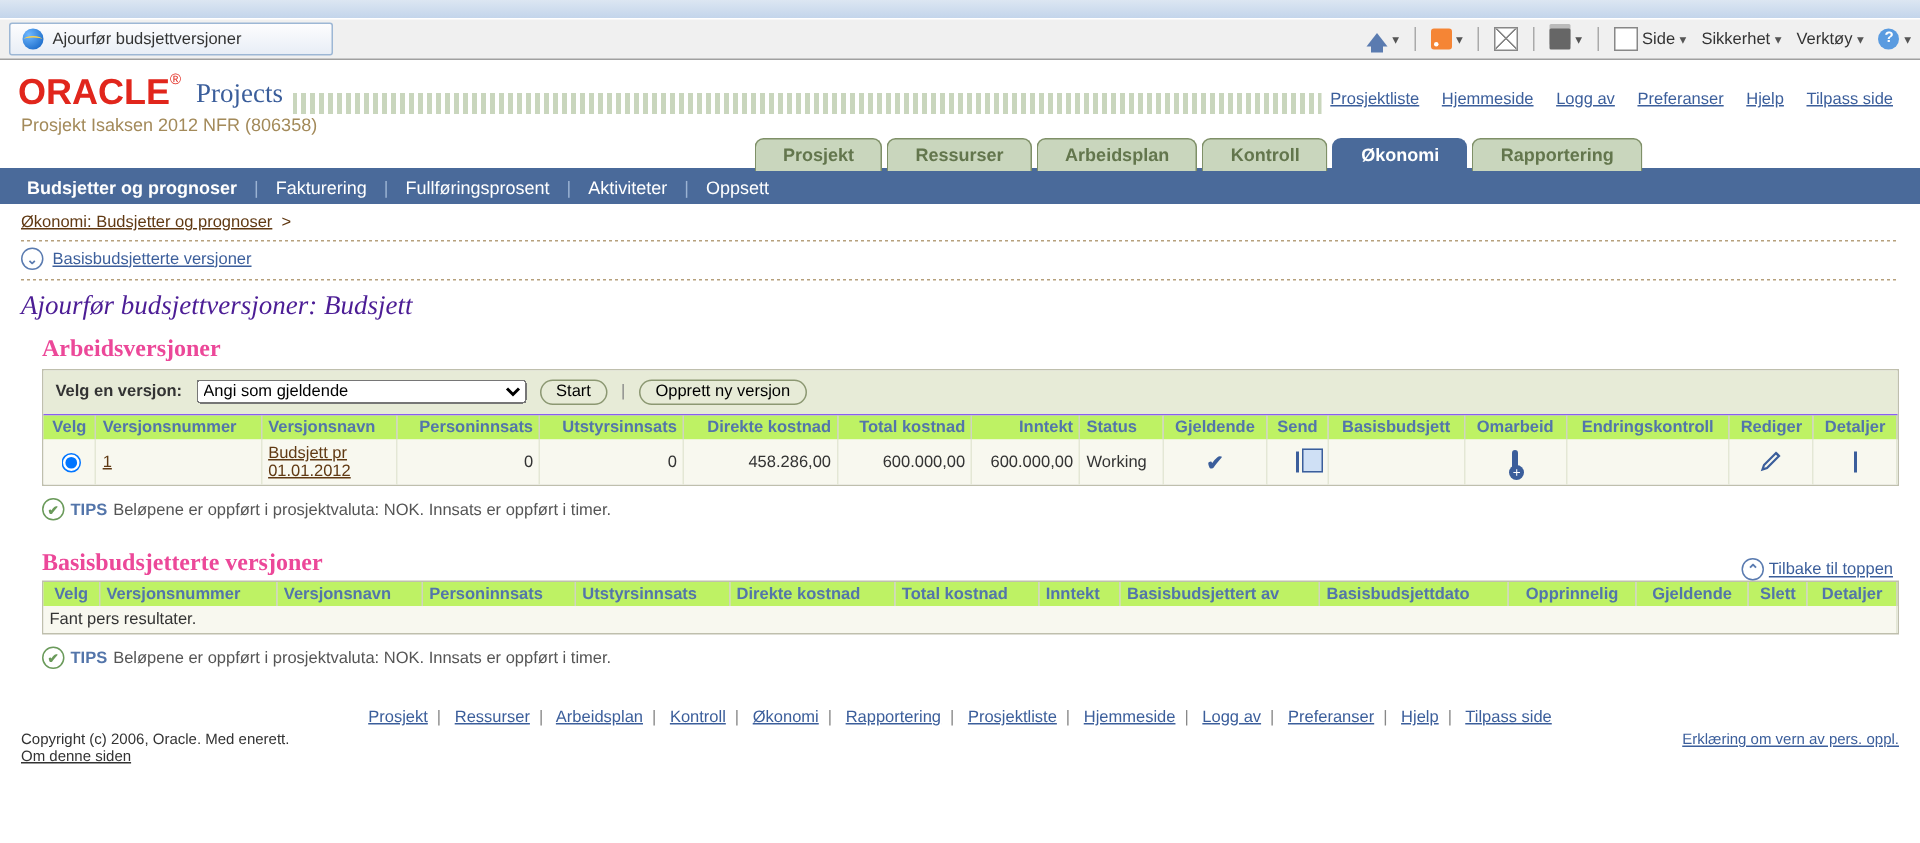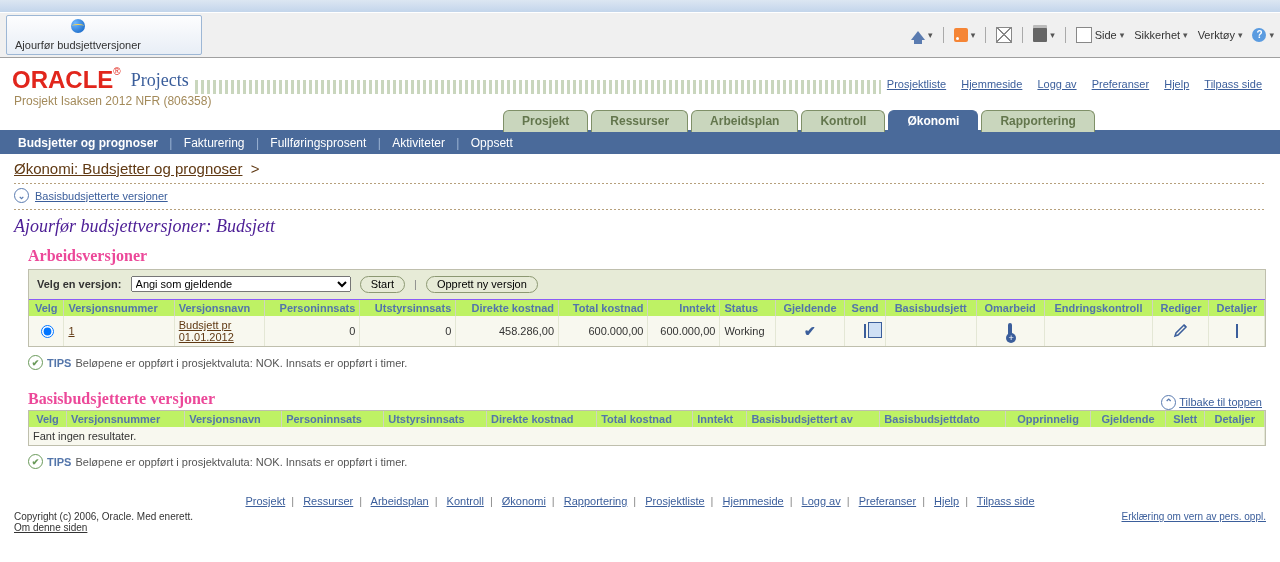--- a/index.html
+++ b/index.html
@@ -1,19 +1,19 @@
 <!DOCTYPE html>
 <html><head>
 <meta charset="utf-8">
 <style>
   body { font-family: Tahoma, Arial, sans-serif; font-size: 11px; margin: 0; color: #333; background: #fff; }
   
   .browser-bar { height: 12px; background: linear-gradient(#dce6f2, #c3d5eb); }
   .browser-strip { background: #f0f0f0; border-top: 1px solid #fff; border-bottom: 1px solid #a0a0a0; padding: 2px 6px; display: flex; align-items: center; }
-  .browser-tab { background: linear-gradient(#fdfdfe, #e8eef6); border: 1px solid #9db7d5; padding: 3px 60px 3px 8px; border-radius: 2px; display: inline-flex; align-items: center; gap: 6px; flex-direction: column; }
+  .browser-tab { background: linear-gradient(#fdfdfe, #e8eef6); border: 1px solid #9db7d5; padding: 3px 60px 3px 8px; border-radius: 2px; display: inline-flex; align-items: center; gap: 6px; }
   .ie-icon { width: 14px; height: 14px; background: radial-gradient(circle at 30% 30%, #6fb8ff, #0a5cbf); border-radius: 50%; position: relative; }
   .ie-icon::after { content: ""; position: absolute; top: 5px; left: 1px; right: 1px; height: 3px; border-top: 1.5px solid #ffd24a; border-radius: 50%; }
   .ie-toolbar { margin-left: auto; display: flex; align-items: center; gap: 10px; color: #333; font-size: 11px; }
   .tb-item { display: inline-flex; align-items: center; gap: 3px; white-space: nowrap; }
   .ico { width: 14px; height: 14px; display: inline-block; }
   .ico-home { width:0;height:0;border-left:7px solid transparent;border-right:7px solid transparent;border-bottom:9px solid #5a7bb0; position:relative;}
   .ico-home::after{content:""; position:absolute; left:-4px; top:8px; width:8px;height:5px;background:#5a7bb0;}
   .ico-rss { background:#f58535; border-radius:2px; position:relative;}
   .ico-rss::after{content:"";position:absolute;bottom:2px;left:2px;width:3px;height:3px;background:#fff;border-radius:50%;}
   .ico-mail { background:#fff;border:1px solid #888; position:relative;}
@@ -40,21 +40,21 @@
   .tabrow::before{content:"";position:absolute;left:0;right:0;bottom:0;border-top:2px solid #4a6a9a;}
   .maintab { background:#c9d6bd; border:1px solid #7f9068; border-bottom:none; margin-left:3px; padding:3px 18px 4px; border-radius:6px 6px 0 0; font-size:12px; font-weight:bold; color:#63764d; cursor:pointer; position:relative; z-index:1;}
   .maintab.active { background:#4a6a9a; color:#fff; border-color:#4a6a9a;}
   .subnav { background:#4a6a9a; color:#fff; padding:4px 14px; font-size:12px;}
   .subnav span{margin:0 4px;}
   .subnav .curr{font-weight:bold;}
   .subnav .bar{color:#9bb3d3;}
 
   
   .content { padding: 2px 14px 20px; }
-  .bc { color:#603913; font-size:15px; padding:4px 0;}
+  .bc { color:#603913; font-size:11px; padding:4px 0;}
   .bc a{color:#603913; text-decoration:underline;}
   .dotrule { height:1px; background: repeating-linear-gradient(to right, #b6a07c 0 2px, transparent 2px 4px); margin-top:2px;}
   .collapse-row { padding:4px 0; display:flex; align-items:center; gap:6px;}
   .disc-btn { width:13px;height:13px;border:1px solid #5a7bb0;border-radius:50%;color:#5a7bb0;display:flex;align-items:center;justify-content:center;font-size:9px;font-weight:bold;}
   .exp-btn { width:13px;height:13px;border:1px solid #5a7bb0;border-radius:50%;color:#5a7bb0;display:flex;align-items:center;justify-content:center;font-size:10px;font-weight:bold;}
   a.blue{color:#3b5e9b;}
   h1.page { color:#4c1d95; font-size:18px; font-weight:normal; margin:6px 0 4px; font-family:"Trebuchet MS";font-style:italic; }
   h2.sect { color:#ec4899; font-size:16px; font-weight:bold; margin:10px 0 4px 14px; font-family:"Trebuchet MS";}
 
   .panel { border:1px solid #bfbfad; margin:0 0 6px 14px;}
@@ -279,21 +279,21 @@
         <th>Total kostnad</th>
         <th>Inntekt</th>
         <th>Basisbudsjettert av</th>
         <th>Basisbudsjettdato</th>
         <th class="c">Opprinnelig</th>
         <th class="c">Gjeldende</th>
         <th class="c">Slett</th>
         <th class="c">Detaljer</th>
       </tr>
       <tr>
-            <td colspan="14">Fant ingen resultater.</td>
+            <td colspan="14">Fant pers resultater.</td>
           </tr>
     </tbody>
       </table>
   </div>
   <div class="tips" style="margin-left:14px;">
     <span class="tipmark">✔</span>
     <b>TIPS</b>
     <span class="msg">Beløpene er oppført i prosjektvaluta: NOK. Innsats er oppført i timer.</span>
   </div>
 

